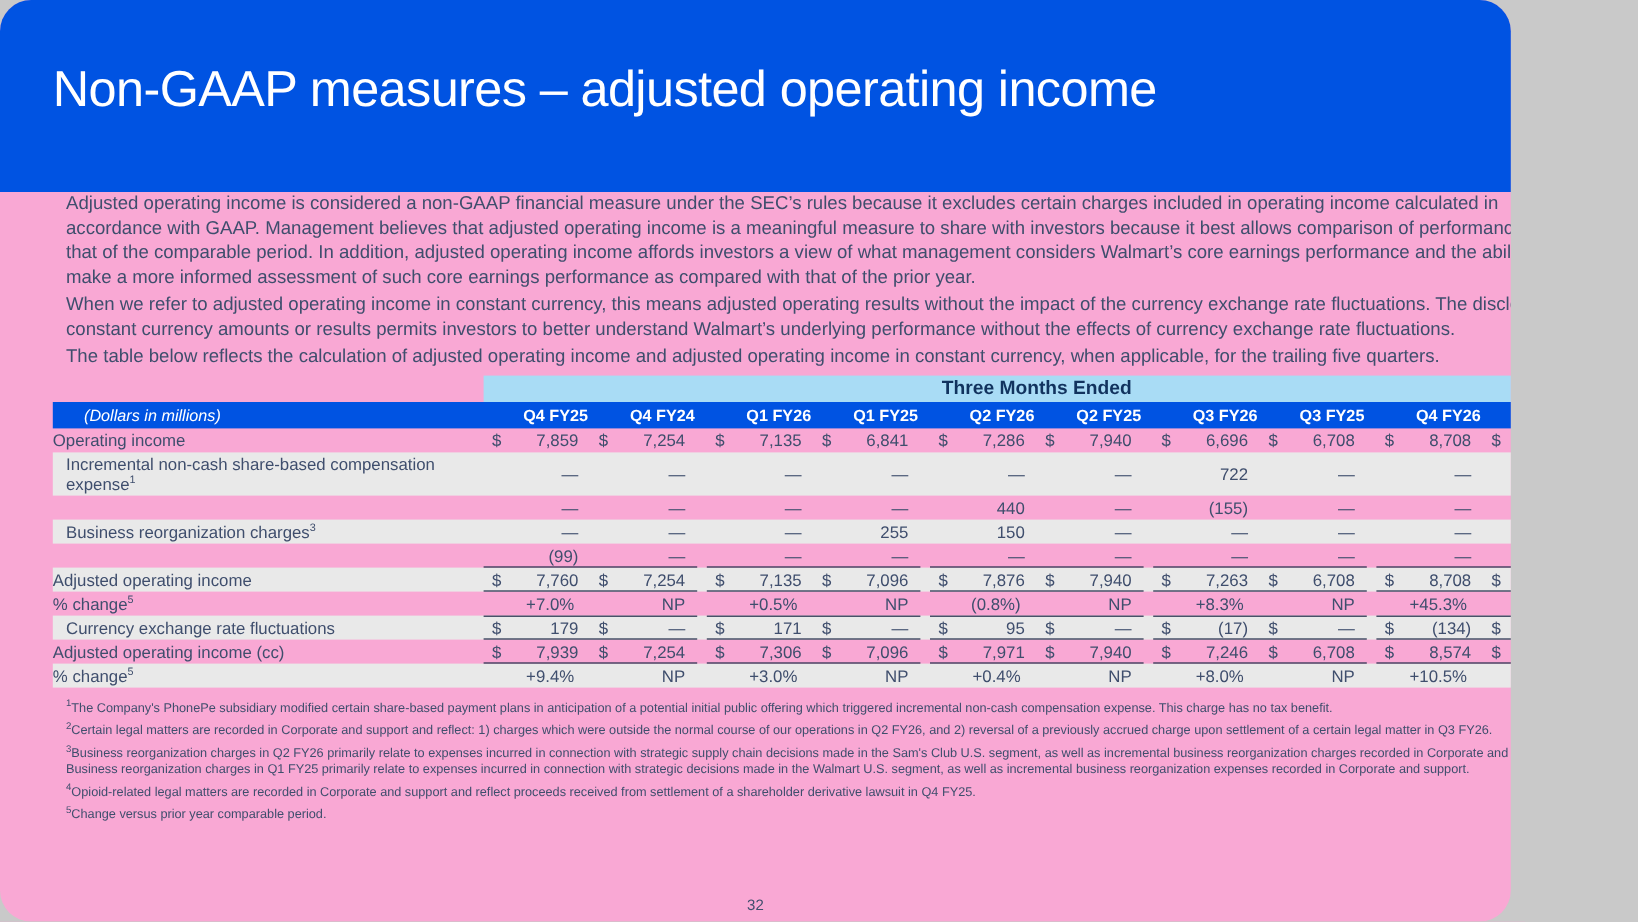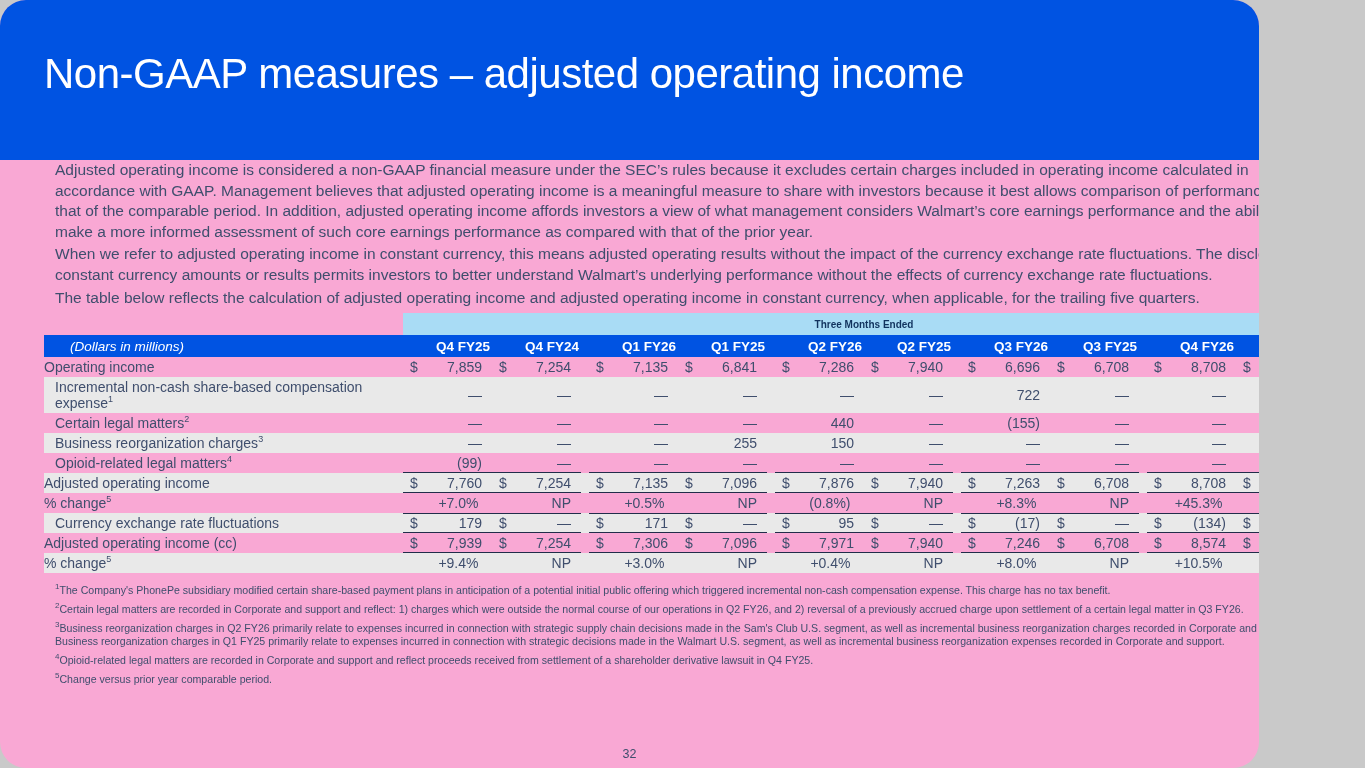--- a/index.html
+++ b/index.html
@@ -18,21 +18,21 @@
   
   .content{position:absolute;top:160px;left:44px;width:1281px;}
   .paras{padding-top:0;}
   .paras p{margin:0 0 2px 0;color:var(--ink);font-size:15.5px;line-height:20.6px;padding-left:11px;}
   
   .tbl{margin-top:5px;width:1281px;color:var(--ink);font-size:14px;}
   .trow{display:flex;align-items:stretch;}
   .lblspacer{flex:0 0 359px;}
   .banner-row{height:22px;}
   .banner{flex:1;background:var(--lightblue);display:flex;align-items:center;justify-content:center;
-          font-weight:bold;font-size:10px;color:#11335E;}
+          font-weight:bold;font-size:16px;color:#11335E;}
   .head-row{background:var(--blue);height:22px;}
   .lbl{flex:0 0 359px;box-sizing:border-box;padding:2px 4px 2px 8px;display:flex;align-items:center;}
   .lbl.indent{padding-left:19px;}
   .head-label{color:#ffffff;font-style:italic;font-size:13.5px;padding-left:26px;}
   .tgroup{flex:0 0 178px;display:flex;margin-left:8px;box-sizing:border-box;}
   .hcell{flex:1;display:flex;align-items:center;justify-content:flex-end;padding-right:10px;
          color:#ffffff;font-weight:bold;font-size:13.5px;white-space:nowrap;text-align:center;}
   .body-row{min-height:20px;justify-content:flex-end;}
   .body-row.shade{background:var(--stripe);}
   .body-row.tall{min-height:36px;}
@@ -200,23 +200,20 @@
           <div class="tgroup">
             <div class="vcell">
               <span>—</span>
             </div>
             <div class="vcell">
               <span>—</span>
             </div>
           </div>
         </div>
         <div class="trow body-row">
-          <div class="lbl indent">
-            <span>Certain legal matters<sup>2</sup></span>
-          </div>
           <div class="tgroup">
             <div class="vcell">
               <span>—</span>
             </div>
             <div class="vcell">
               <span>—</span>
             </div>
           </div>
           <div class="tgroup">
             <div class="vcell">
@@ -290,23 +287,20 @@
           <div class="tgroup">
             <div class="vcell">
               <span>—</span>
             </div>
             <div class="vcell">
               <span>—</span>
             </div>
           </div>
         </div>
         <div class="trow body-row">
-          <div class="lbl indent">
-            <span>Opioid-related legal matters<sup>4</sup></span>
-          </div>
           <div class="tgroup rule-b">
             <div class="vcell">
               <span>(99)</span>
             </div>
             <div class="vcell">
               <span>—</span>
             </div>
           </div>
           <div class="tgroup rule-b">
             <div class="vcell">

